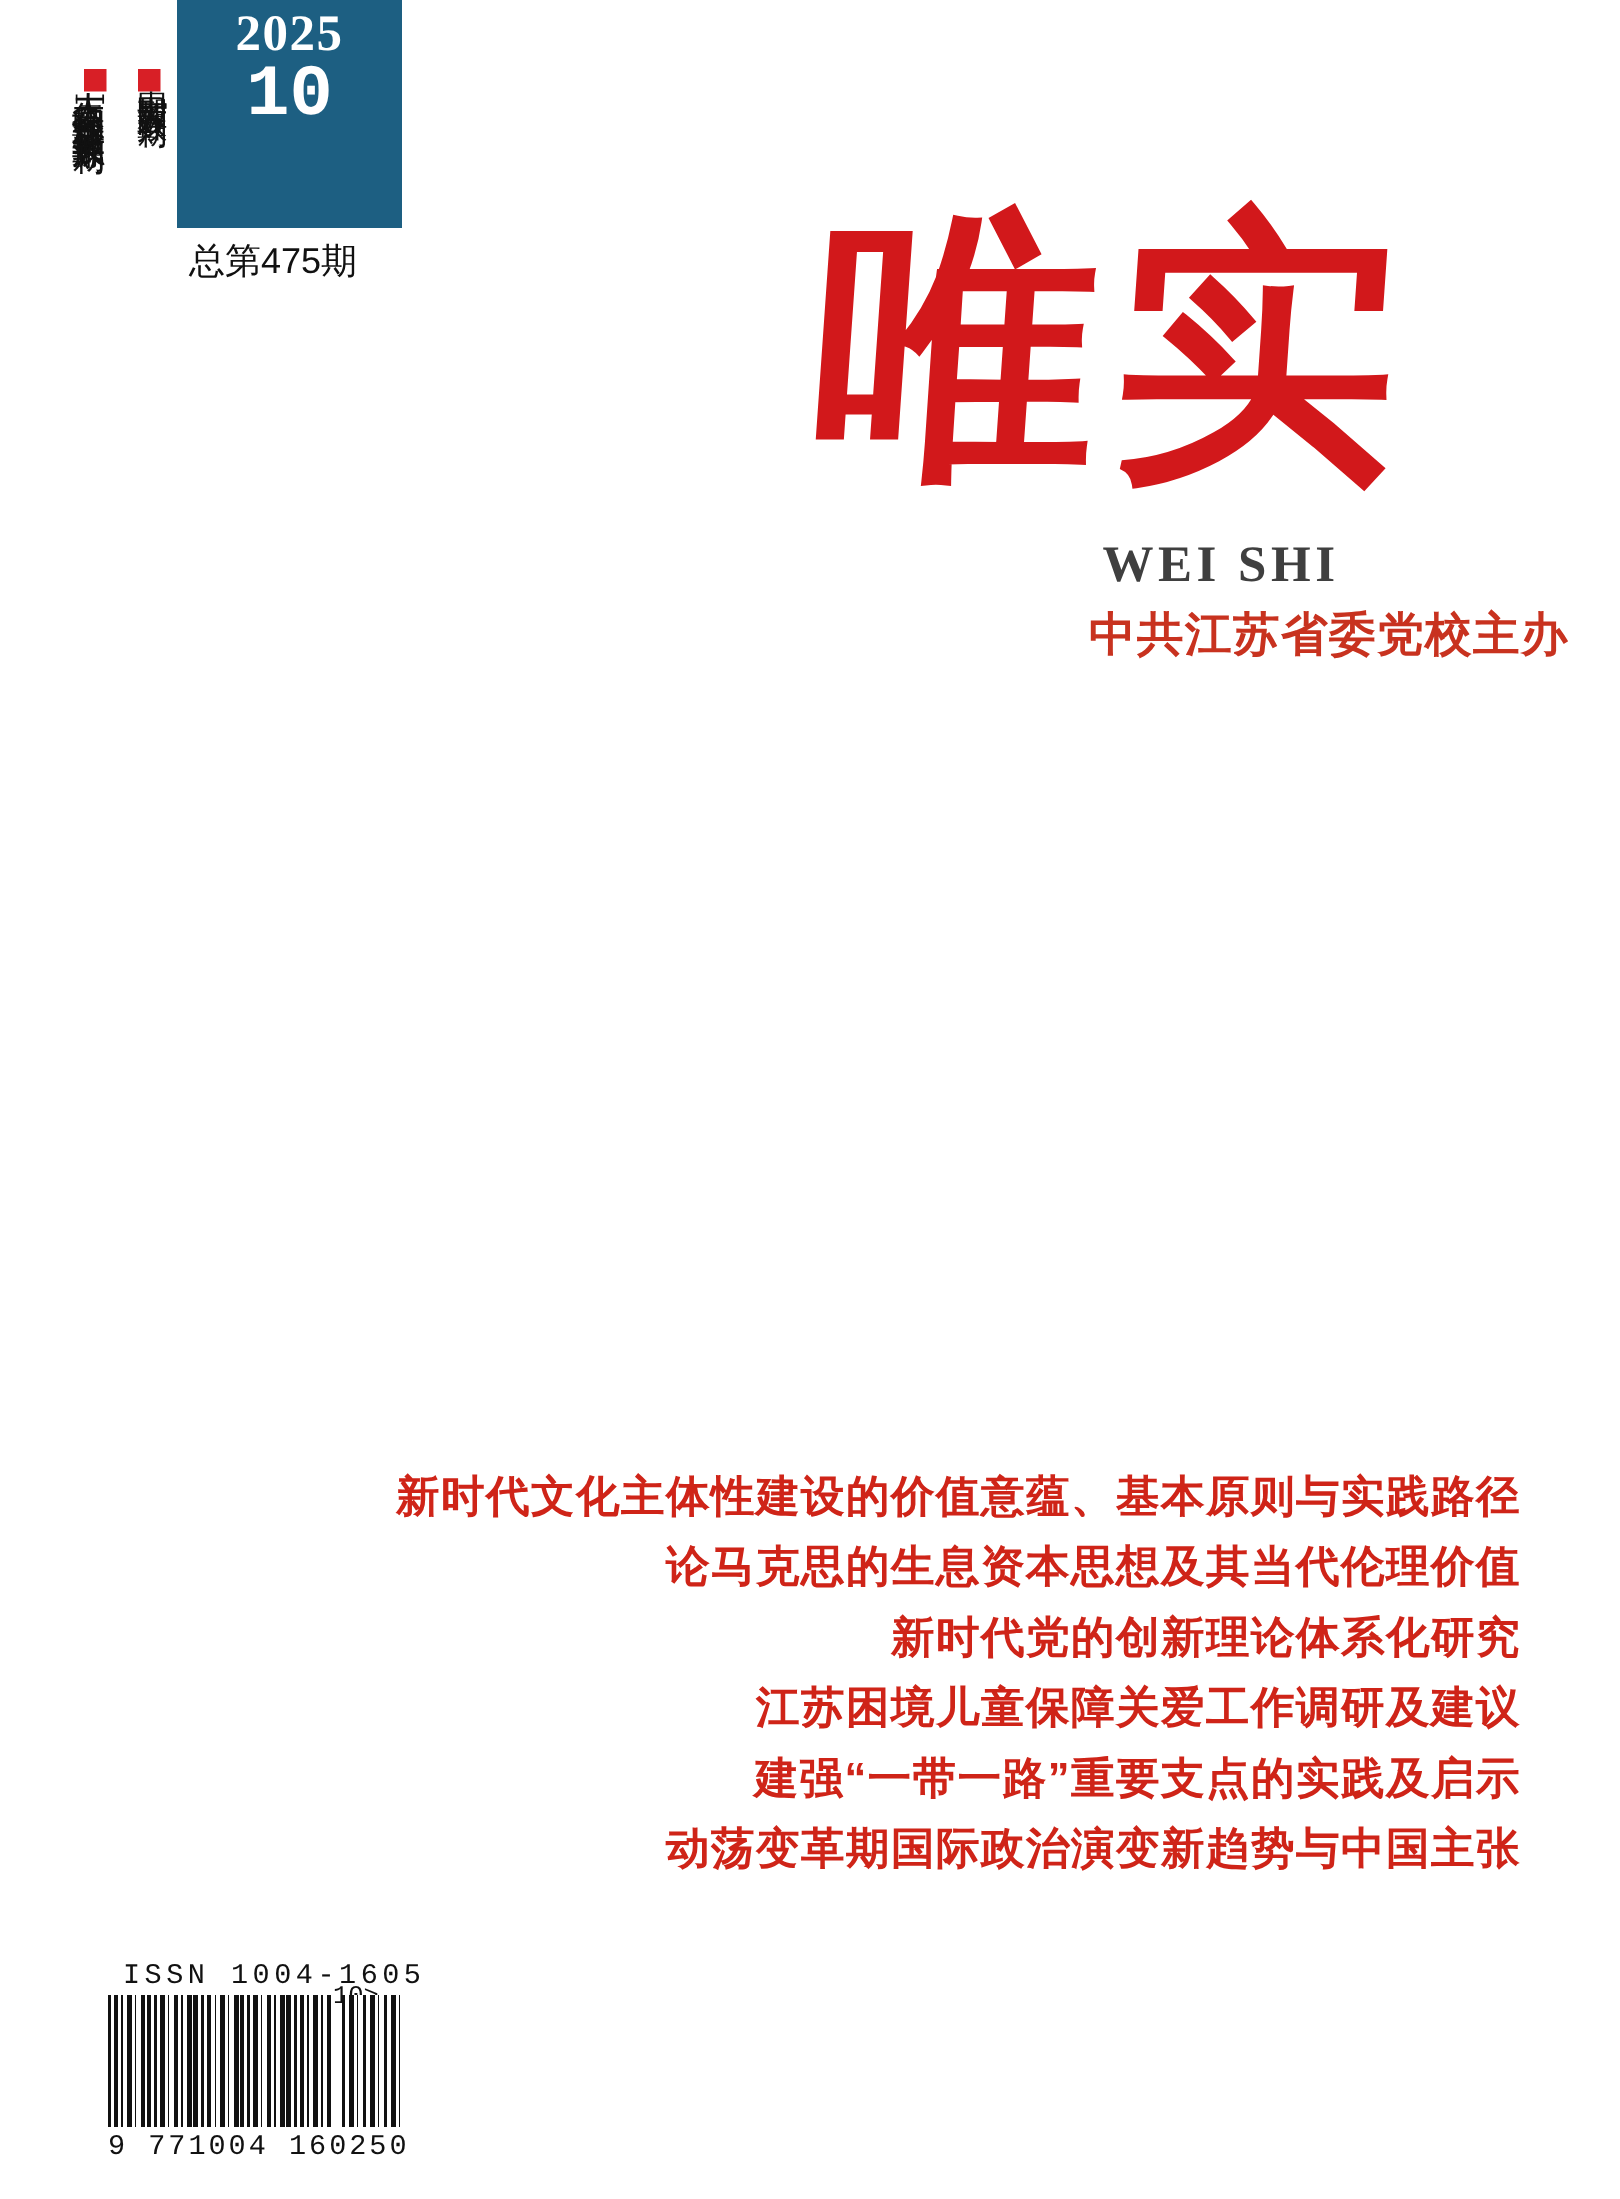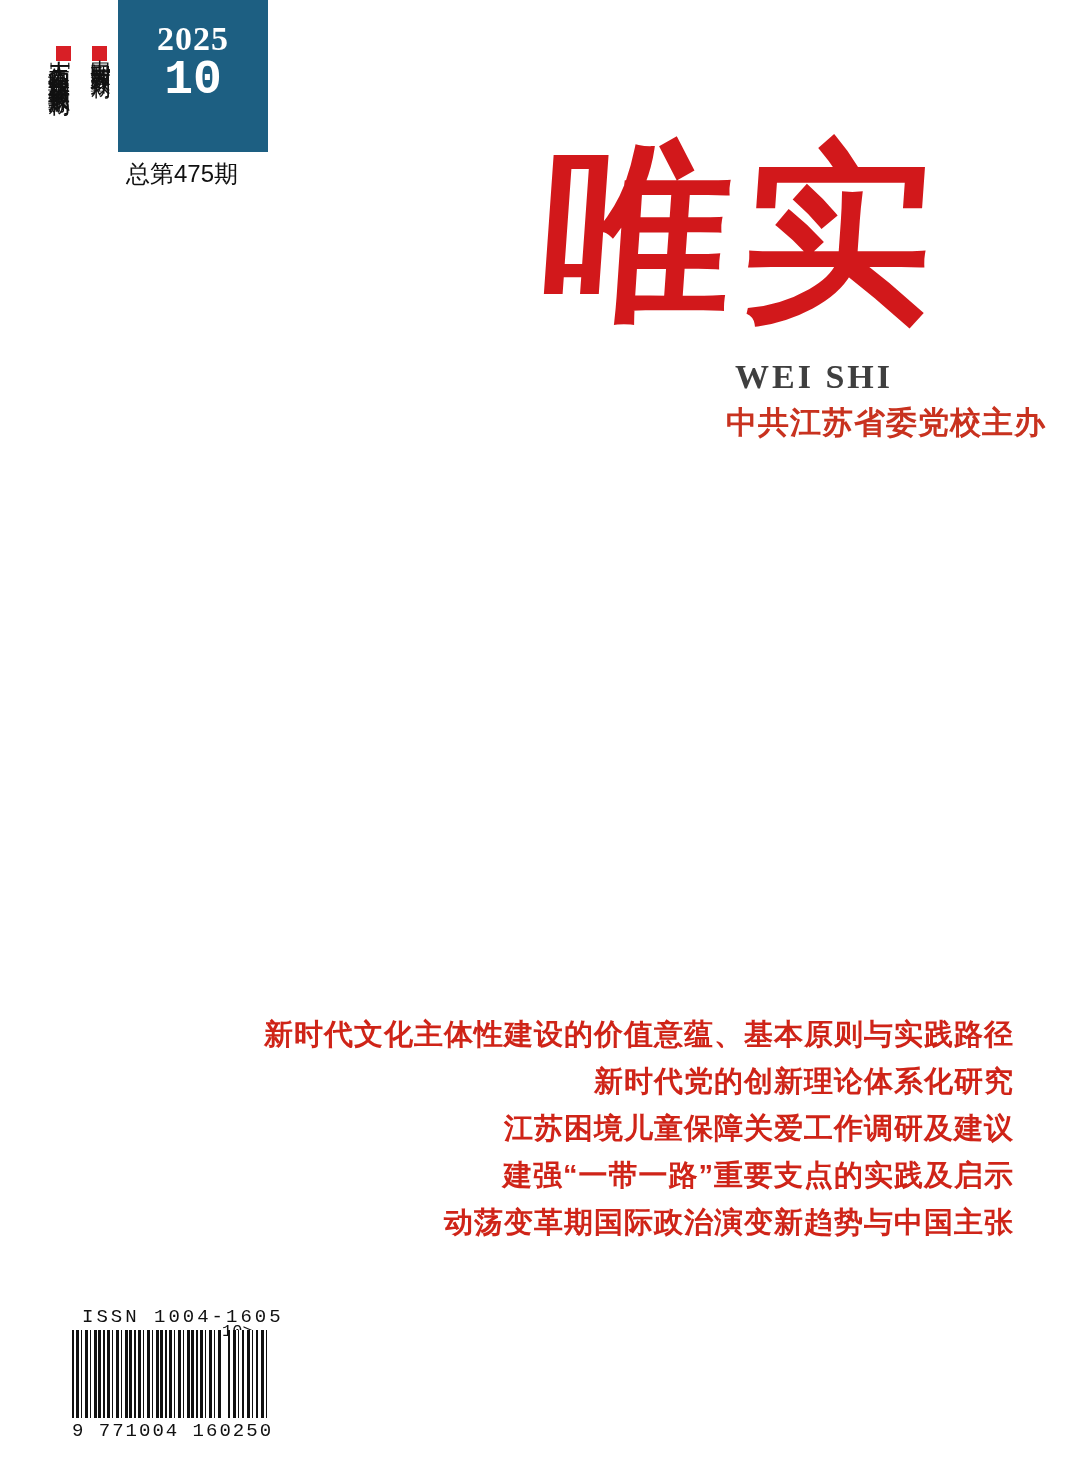--- a/index.html
+++ b/index.html
@@ -22,21 +22,21 @@
     top: 0px;
     width: 150px;
     height: 152px;
     background: #1d5f82;
     color: #ffffff;
     display: flex;
     flex-direction: column;
     align-items: center;
     justify-content: flex-start;
     box-sizing: border-box;
-    padding-top: 22px;
+    padding-top: 6px;
   }
   #issue-year {
     font-size: 34px;
     font-weight: 700;
     letter-spacing: 1px;
     line-height: 1;
     margin-bottom: 2px;
     font-family: "Liberation Serif", serif;
   }
   #issue-month {
@@ -133,21 +133,20 @@
     white-space: nowrap;
     font-family: Liberation Mono, monospace;
   }
 
   
   #article-list {
     position: absolute;
     right: 66px;
     top: 975px;
     text-align: right;
-    margin-top: 36px;
   }
   .article-item {
     font-size: 29px;
     font-weight: 700;
     color: #cf2418;
     letter-spacing: 1px;
     line-height: 1.62;
     white-space: nowrap;
   }
 
@@ -225,20 +224,21 @@
 <div id="issue-total">总第475期</div>
 
 <div id="masthead">
   <div id="logo-cn">唯实</div>
   <div id="logo-pinyin">WEI SHI</div>
   <div id="logo-sub">中共江苏省委党校主办</div>
 </div>
 
 <div id="article-list">
   <div class="article-item">新时代文化主体性建设的价值意蕴、基本原则与实践路径</div>
+  <div class="article-item">论马克思的生息资本思想及其当代伦理价值</div>
   <div class="article-item">新时代党的创新理论体系化研究</div>
   <div class="article-item">江苏困境儿童保障关爱工作调研及建议</div>
   <div class="article-item">建强“一带一路”重要支点的实践及启示</div>
   <div class="article-item">动荡变革期国际政治演变新趋势与中国主张</div>
 </div>
 
 <div id="issn-text">ISSN 1004-1605</div>
 <div id="barcode-sup">10&gt;</div>
 <div id="barcode-main"></div>
 <div id="barcode-addon"></div>

